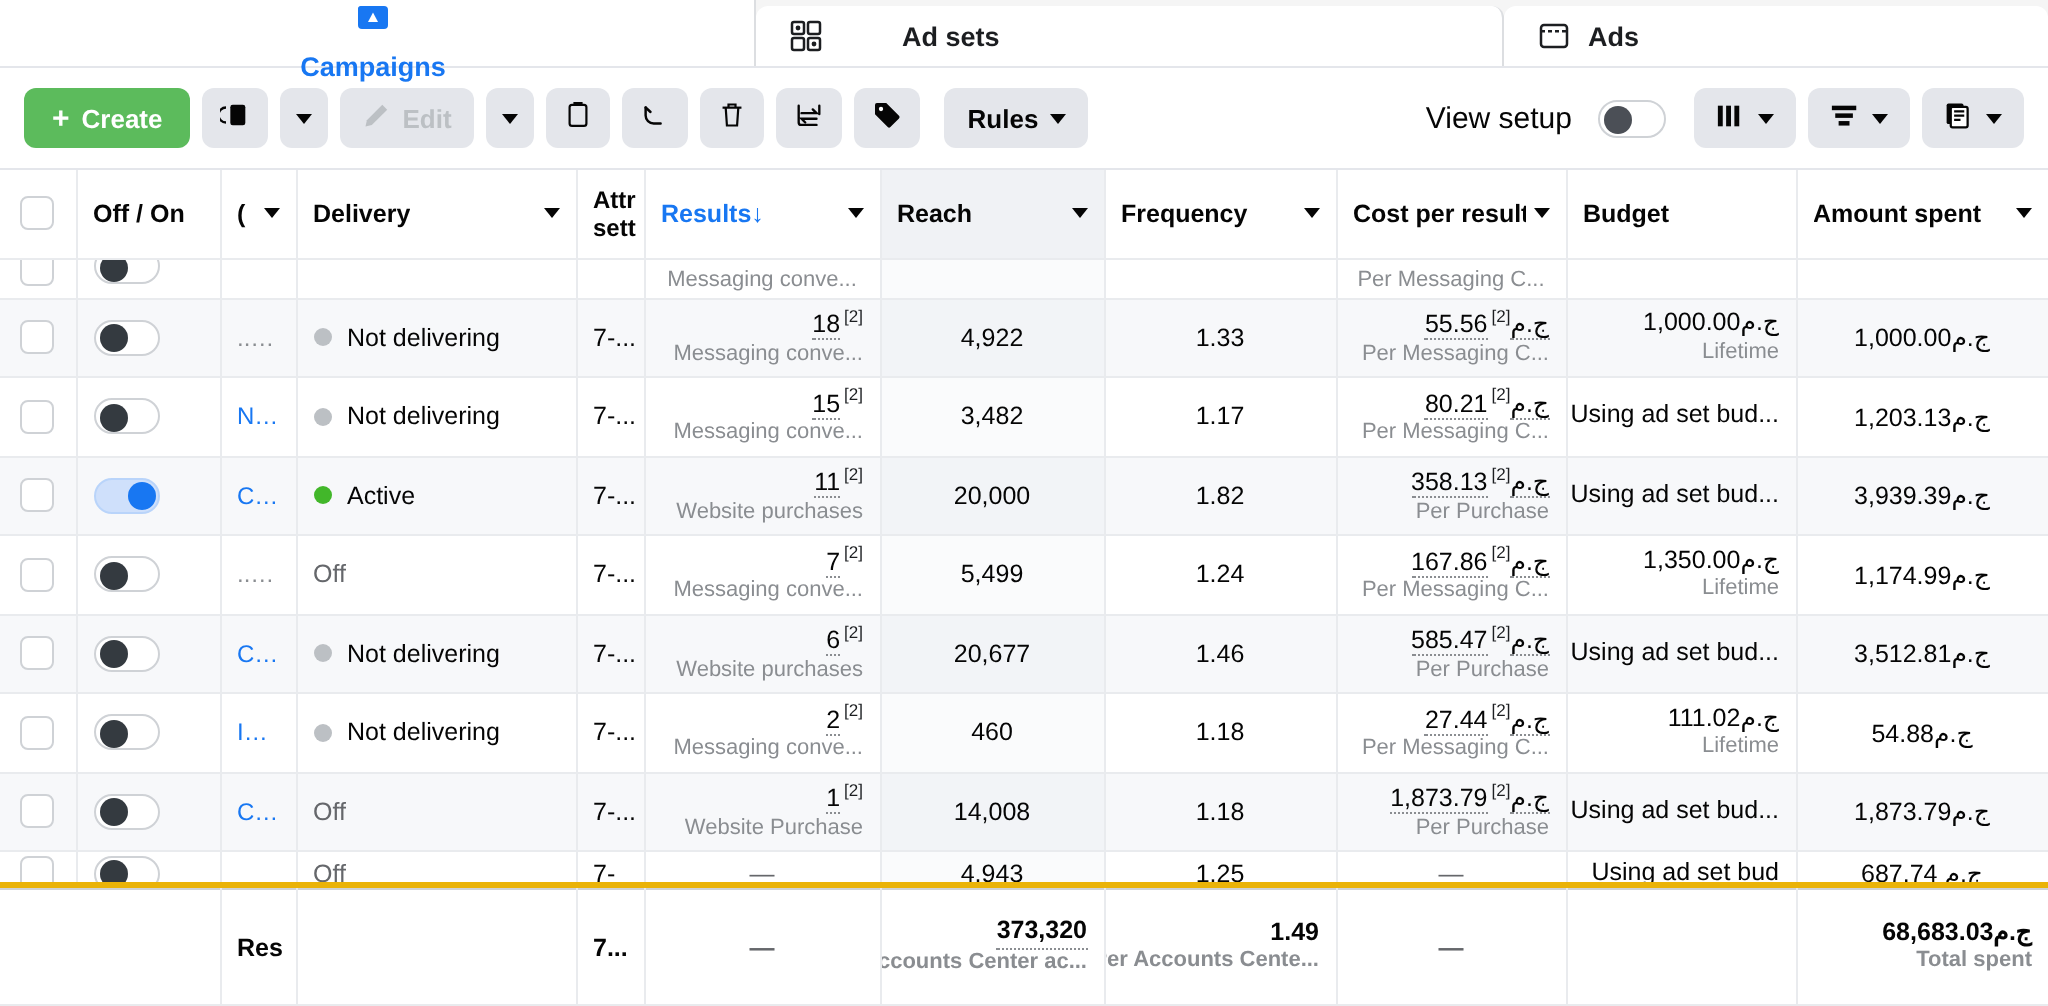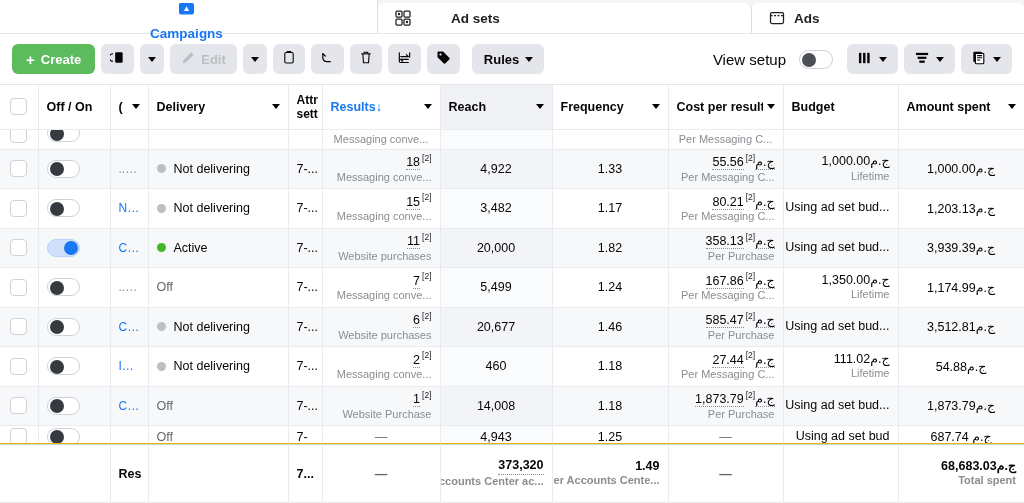--- a/index.html
+++ b/index.html
@@ -186,21 +186,21 @@
     background:#ffffff !important;
     font-weight: bold;
     border-top: 1px solid #cfd2d6;
     border-bottom: none;
     height: 58px;
   }
   .summary-wrap {
     position:absolute;
     left:0; right:0; bottom:0;
     background:#f9a8d4;
-    border-top: 1px solid #eab308;
+    border-top: 3px solid #eab308;
   }
   .dash { color:#65676b; }
 </style>
 </head>
 <body>
 
 <div class="tabs-bar">
   <div class="tab first active-campaign">
     <span class="tab-icon">
       <svg width="17" height="17" viewBox="0 0 17 17">

